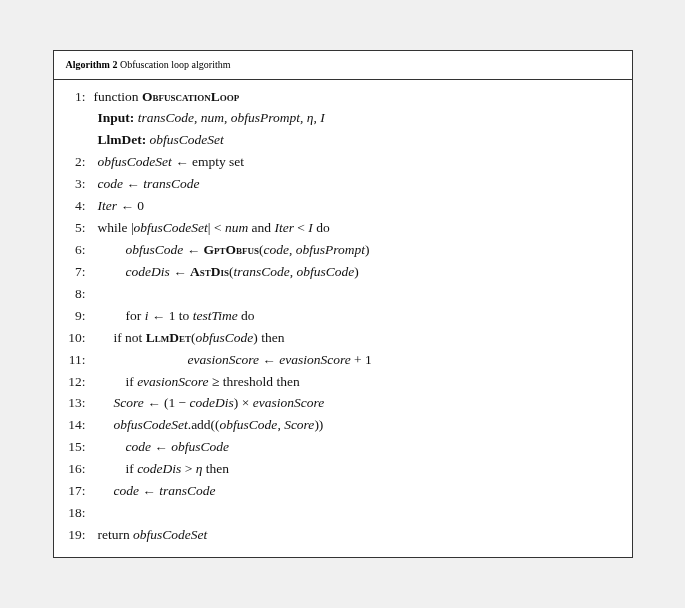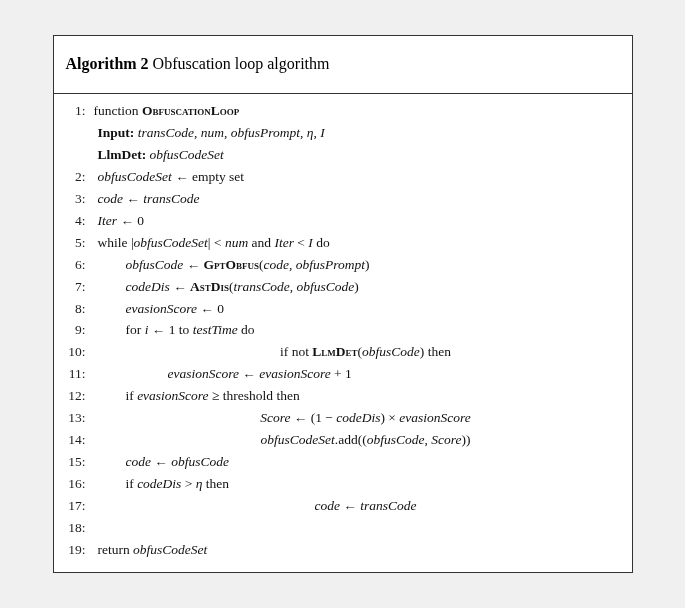--- a/index.html
+++ b/index.html
@@ -21,22 +21,22 @@
       background: #ffffff;
       border: 1.5px solid #333;
       width: 580px;
       padding: 0;
       font-size: 14px;
       line-height: 1.55;
     }
 
     .algorithm-header {
       border-bottom: 1.5px solid #333;
-      padding: 16px 12px;
-      font-size: 16px;
+      padding: 6px 12px;
+      font-size: 10px;
     }
 
     .algorithm-header span.algo-label {
       font-weight: bold;
     }
 
     .algorithm-header span.algo-title {
       font-weight: normal;
     }
 
@@ -61,22 +61,22 @@
 
     .line-content {
       flex: 1;
       color: #111;
       font-size: 13.5px;
     }
 
     .indent-0 { margin-left: 0px; }
     .indent-1 { margin-left: 4px; }
     .indent-2 { margin-left: 32px; }
-    .indent-3 { margin-left: 20px; text-align: center; }
-    .indent-4 { margin-left: 74px; }
+    .indent-3 { margin-left: 20px; }
+    .indent-4 { margin-left: 94px; }
 
     .kw {
       font-weight: normal;
     }
 
     .fn-name {
       font-variant: small-caps;
       font-weight: bold;
     }
 
@@ -124,21 +124,20 @@
       <div class="line">
         <span class="line-num">6:</span>
         <span class="line-content indent-2"><em>obfusCode</em> ← <span class="fn-name">GptObfus</span>(<em>code</em>, <em>obfusPrompt</em>)</span>
       </div>
       <div class="line">
         <span class="line-num">7:</span>
         <span class="line-content indent-2"><em>codeDis</em> ← <span class="fn-name">AstDis</span>(<em>transCode</em>, <em>obfusCode</em>)</span>
       </div>
       <div class="line">
         <span class="line-num">8:</span>
-        <span class="line-content indent-2"><em>evasionScore</em> ← 0</span>
       </div>
       <div class="line">
         <span class="line-num">9:</span>
         <span class="line-content indent-2"><span class="kw">for</span> <em>i</em> ← 1 to <em>testTime</em> <span class="kw">do</span></span>
       </div>
       <div class="line">
         <span class="line-num">10:</span>
         <span class="line-content indent-3"><span class="kw">if not</span> <span class="fn-name">LlmDet</span>(<em>obfusCode</em>) <span class="kw">then</span></span>
       </div>
       <div class="line">

